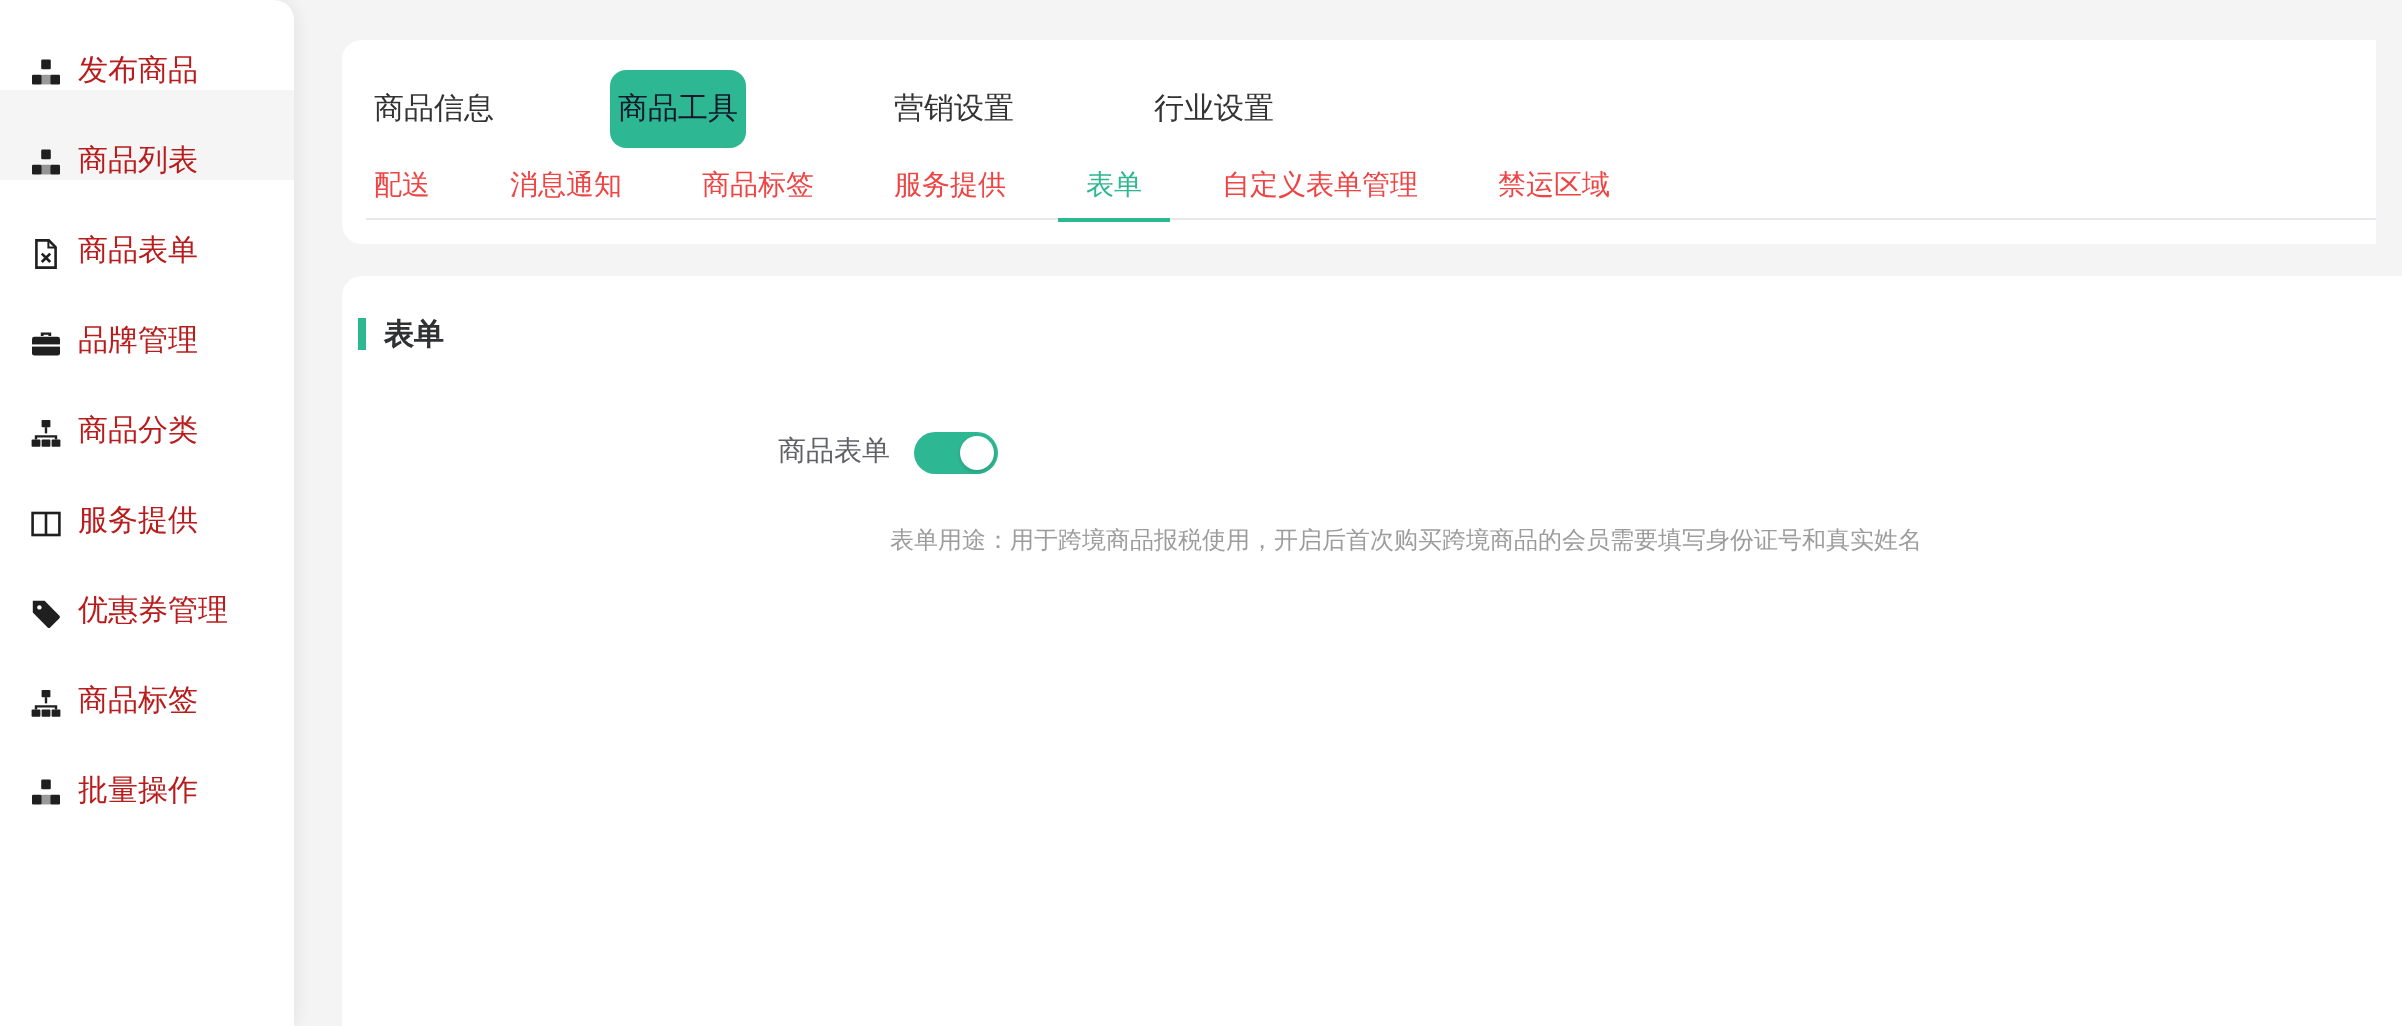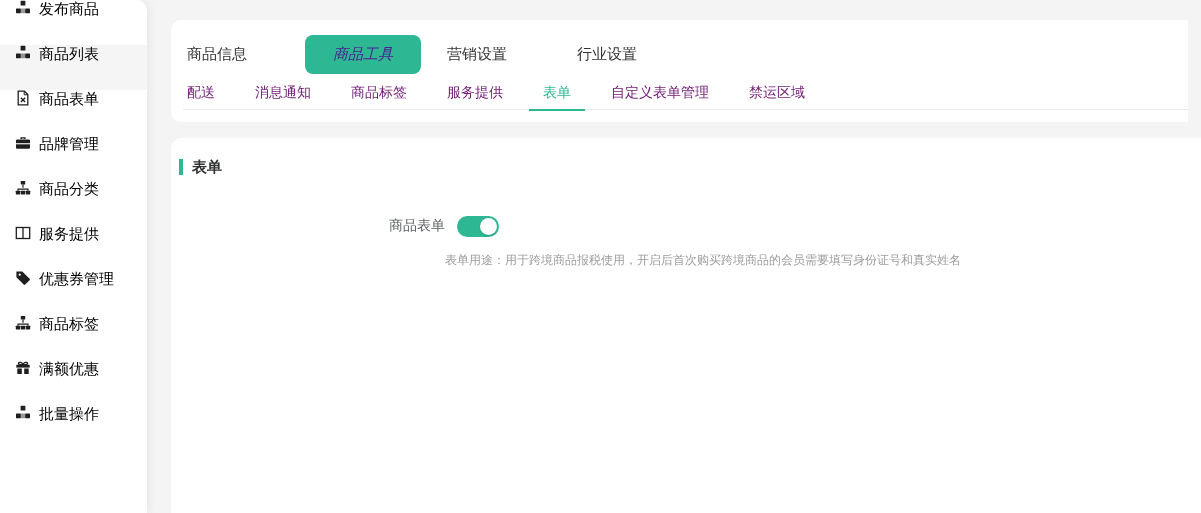--- a/index.html
+++ b/index.html
@@ -19,25 +19,25 @@
     position: absolute; left: 0; top: 0;
     width: 147px; height: 513px;
     background: #fff;
     border-radius: 0 10px 0 0;
     box-shadow: 2px 0 8px rgba(0,0,0,0.06);
     overflow: hidden;
     z-index: 2;
   }
   .side-item {
     height: 45px;
-    display: flex; align-items: flex-start;
+    display: flex; align-items: flex-end;
     padding-left: 15px;
     cursor: pointer;
     font-size: 15px;
-    color: #000000;
+    color: #b91c1c;
     white-space: nowrap;
   }
   .side-item.active { background: #f5f5f6; font-weight: normal; }
   .side-item .icon {
     width: 16px; height: 16px;
     margin-right: 8px;
     color: #1f1f1f;
     flex: 0 0 16px;
     display: inline-flex;
   }
@@ -59,38 +59,37 @@
   .primary-tab-slot { width: 130px; flex: 0 0 130px; }
   .primary-tab {
     display: inline-block;
     font-size: 15px;
     color: #333;
     cursor: pointer;
     white-space: nowrap;
   }
   .primary-tab.active {
     background: var(--accent);
-    color: #4c1d95;
+    color: #0f172a;
     border-radius: 8px;
-    padding: 10px 28px;
+    padding: 10px 4px;
     margin: -10px -12px;
-    font-style: italic;
   }
   .secondary-tabs {
     height: 34px;
     display: flex; align-items: center;
     margin-left: 12px;
     padding-left: 4px;
     border-bottom: 1px solid #e8e8ee;
   }
   .secondary-tab {
     position: relative;
     padding: 0 20px;
     font-size: 14px;
-    color: #701a75;
+    color: #ef4444;
     cursor: pointer;
     line-height: 33px;
     height: 34px;
     white-space: nowrap;
   }
   .secondary-tab:first-child { padding-left: 0; }
   .secondary-tab.active { color: var(--accent); }
   .secondary-tab.active::after {
     content: "";
     position: absolute;
@@ -149,21 +148,21 @@
     top: 2px; left: 2px;
     width: 17px; height: 17px;
     border-radius: 50%;
     background: #fff;
     box-shadow: 0 1px 2px rgba(0,0,0,0.15);
     transition: left .2s;
   }
   .switch.on .knob { left: 23px; }
   .form-help {
     margin-left: 266px;
-    margin-top: 14px;
+    margin-top: 24px;
     font-size: 12px;
     color: #9c9c9c;
     white-space: nowrap;
   }
 </style>
 </head>
 <body>
 
 <aside class="sidebar">
   <nav id="sidebar-list">
@@ -256,30 +255,20 @@
             <rect x="5.8" y="10.8" width="4.4" height="3.6" rx="0.4"></rect>
             <rect x="10.8" y="10.8" width="4.4" height="3.6" rx="0.4"></rect>
             <path d="M7.4 4.6h1.2v3.1H7.4z"></path>
             <path d="M2.4 10.8V8.6h11.2v2.2h-1.2V9.8H3.6v1z"></path>
           </svg>
         </span>
     <span class="lbl">商品标签</span>
   </div>
 
 
-  <div class="side-item">
-    <span class="icon">
-          <svg viewBox="0 0 16 16">
-            <path d="M8 4.4C6.8 2.3 4.1 1.7 3.5 3.1c-.5 1.2 1 1.7 4.5 1.7m0-.4c1.2-2.1 3.9-2.7 4.5-1.3.5 1.2-1 1.7-4.5 1.7" fill="none" stroke="currentColor" stroke-width="1.2"></path>
-            <rect x="1.3" y="4.8" width="13.4" height="2.8" fill="currentColor"></rect>
-            <path d="M2.3 8.6h4.5V14H2.3zM9.2 8.6h4.5V14H9.2z" fill="currentColor"></path>
-          </svg>
-        </span>
-    <span class="lbl">满额优惠</span>
-  </div>
 
   <div class="side-item">
     <span class="icon">
           <svg viewBox="0 0 16 16" fill="currentColor">
             <rect x="5.6" y="0.8" width="4.8" height="4.8" rx="0.6"></rect>
             <rect x="1" y="8.4" width="4.8" height="4.8" rx="0.6"></rect>
             <rect x="10.2" y="8.4" width="4.8" height="4.8" rx="0.6"></rect>
             <rect x="5.6" y="8.4" width="4.8" height="4.8" rx="0.6" opacity="0.45"></rect>
           </svg>
         </span>

